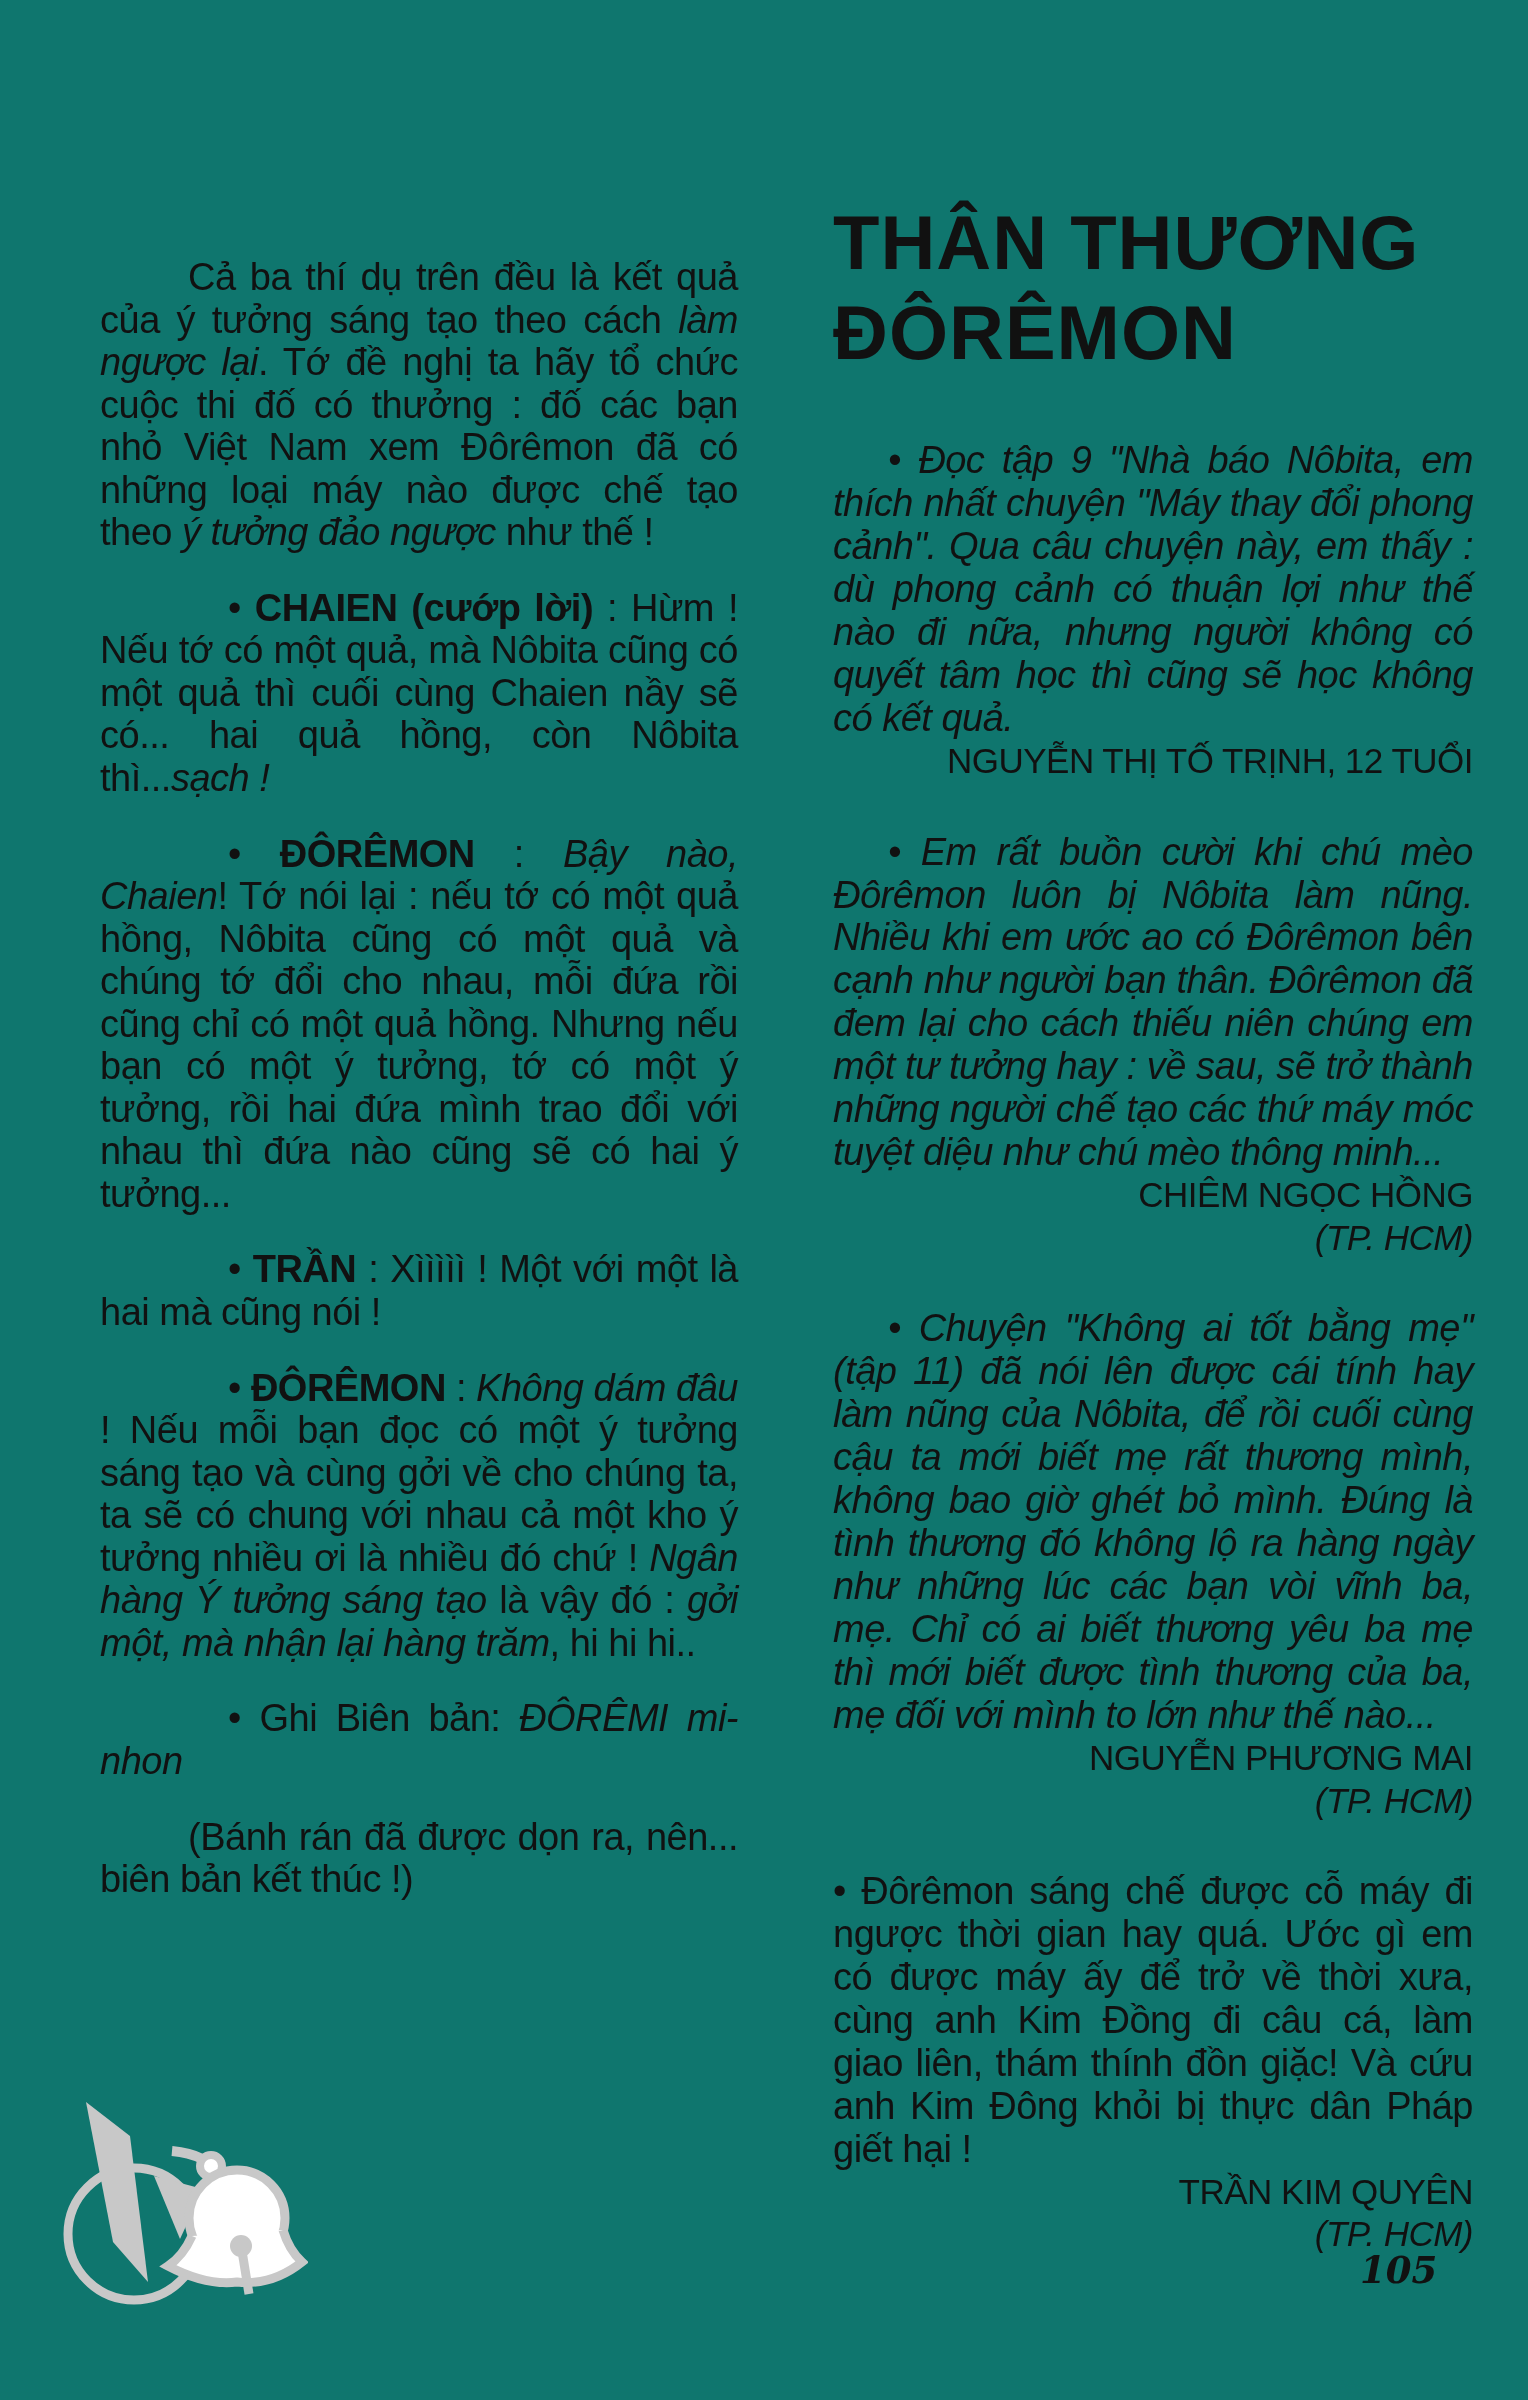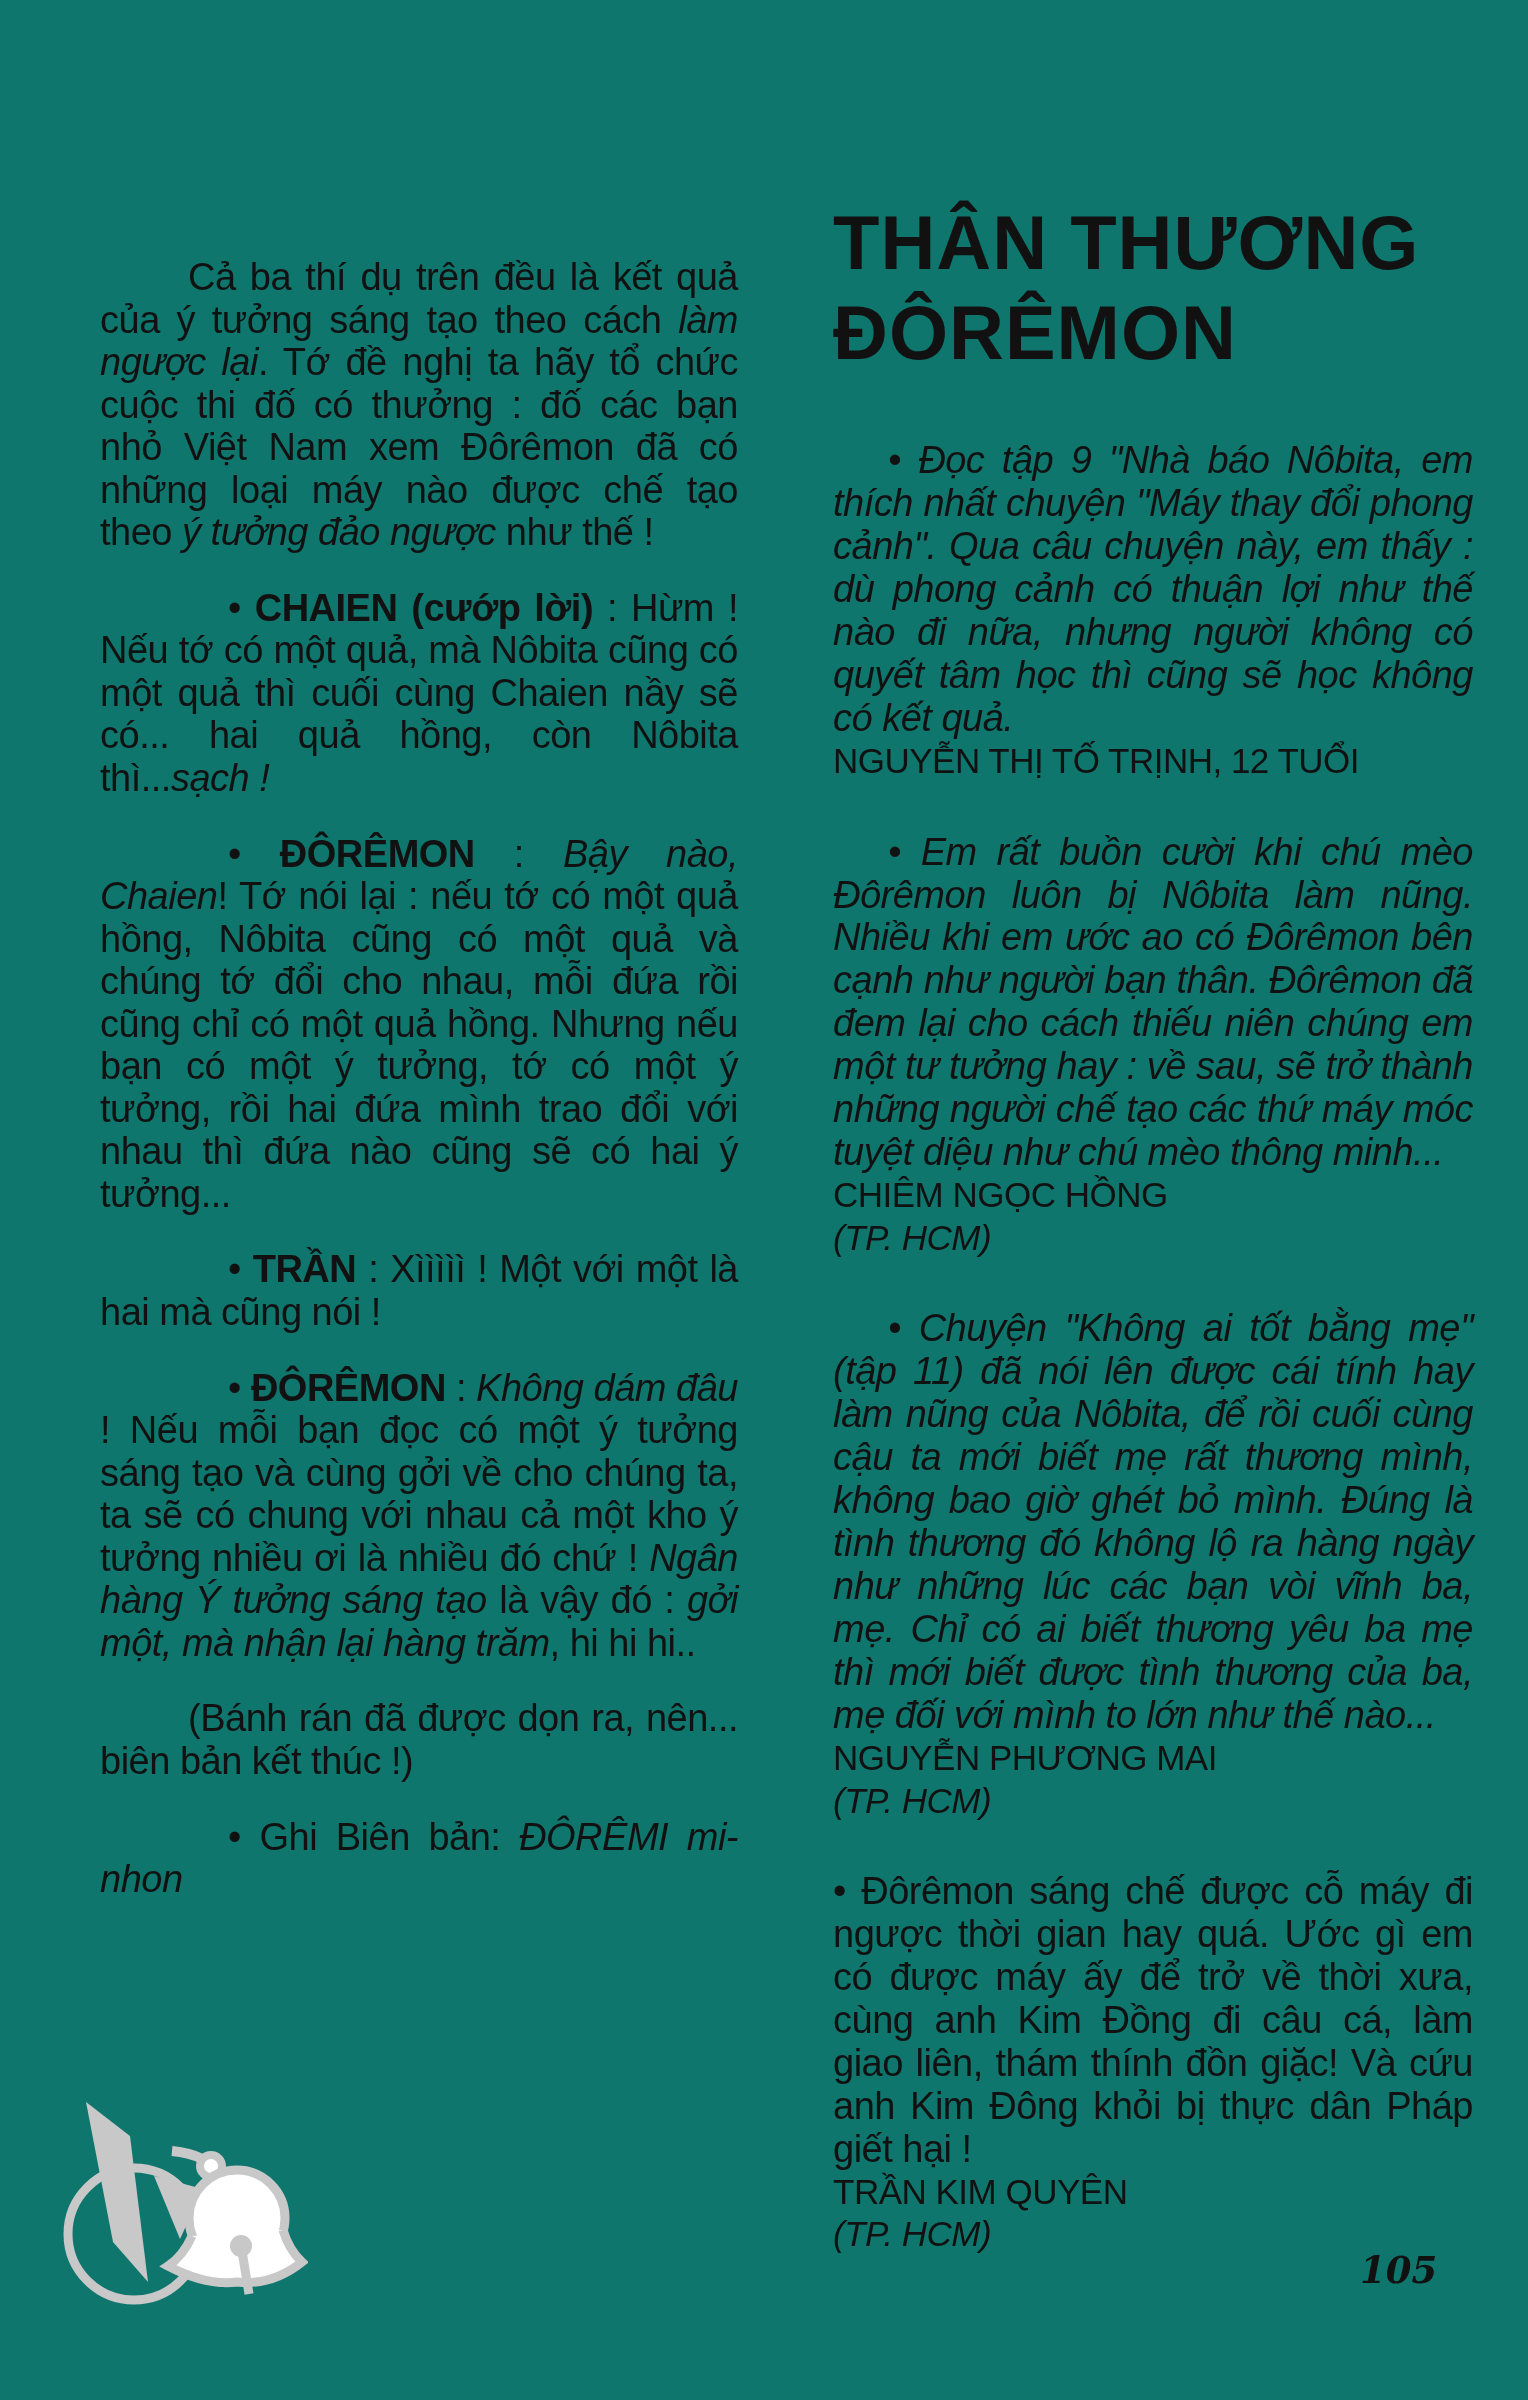--- a/index.html
+++ b/index.html
@@ -38,21 +38,21 @@
   .letter-body{
     margin:0;
     font-size:38px;
     line-height:1.13;
     text-align:justify;
     letter-spacing:-0.5px;
   }
   .letter-body.ind{text-indent:55px;}
   .letter-body.it{font-style:italic;}
   .sig{
-    text-align:left;
+    text-align:right;
     font-size:35px;
     line-height:1.22;
     font-weight:400;
     letter-spacing:-0.5px;
   }
   .sig.loc{font-style:italic;}
   .pagenum{
     position:absolute;
     left:1360px;top:2248px;
     font-family:"DejaVu Serif",serif;
@@ -85,22 +85,22 @@
     <path d="M186,155 L193,198" fill="none" stroke="#c8c8c8" stroke-width="9"></path>
   </svg>
 
   <div class="col col-left">
     <div>
         <p class="para"><span class="r-n">Cả ba thí dụ trên đều là kết quả của ý tưởng sáng tạo theo cách </span><span class="r-i">làm ngược lại</span><span class="r-n">. Tớ đề nghị ta hãy tổ chức cuộc thi đố có thưởng : đố các bạn nhỏ Việt Nam xem Đôrêmon đã có những loại máy nào được chế tạo theo </span><span class="r-i">ý tưởng đảo ngược</span><span class="r-n"> như thế !</span></p>
         <p class="para deep"><span class="r-n">• </span><span class="r-b">CHAIEN (cướp lời)</span><span class="r-n"> : Hừm ! Nếu tớ có một quả, mà Nôbita cũng có một quả thì cuối cùng Chaien nầy sẽ có... hai quả hồng, còn Nôbita thì...</span><span class="r-i">sạch !</span></p>
         <p class="para deep"><span class="r-n">• </span><span class="r-b">ĐÔRÊMON</span><span class="r-n"> : </span><span class="r-i">Bậy nào, Chaien</span><span class="r-n">! Tớ nói lại : nếu tớ có một quả hồng, Nôbita cũng có một quả và chúng tớ đổi cho nhau, mỗi đứa rồi cũng chỉ có một quả hồng. Nhưng nếu bạn có một ý tưởng, tớ có một ý tưởng, rồi hai đứa mình trao đổi với nhau thì đứa nào cũng sẽ có hai ý tưởng...</span></p>
         <p class="para deep"><span class="r-n">• </span><span class="r-b">TRẦN</span><span class="r-n"> : Xììììì ! Một với một là hai mà cũng nói !</span></p>
         <p class="para deep"><span class="r-n">• </span><span class="r-b">ĐÔRÊMON</span><span class="r-n"> : </span><span class="r-i">Không dám đâu</span><span class="r-n"> ! Nếu mỗi bạn đọc có một ý tưởng sáng tạo và cùng gởi về cho chúng ta, ta sẽ có chung với nhau cả một kho ý tưởng nhiều ơi là nhiều đó chứ ! </span><span class="r-i">Ngân hàng Ý tưởng sáng tạo</span><span class="r-n"> là vậy đó : </span><span class="r-i">gởi một, mà nhận lại hàng trăm</span><span class="r-n">, hi hi hi..</span></p>
+        <p class="para deep"><span class="r-n">• Ghi Biên bản: </span><span class="r-i">ĐÔRÊMI mi-nhon</span></p>
         <p class="para"><span class="r-n">(Bánh rán đã được dọn ra, nên... biên bản kết thúc !)</span></p>
-        <p class="para deep"><span class="r-n">• Ghi Biên bản: </span><span class="r-i">ĐÔRÊMI mi-nhon</span></p>
       </div>
   </div>
 
   <div class="col col-right">
     <div class="title">
       <div>THÂN THƯƠNG</div>
       <div>ĐÔRÊMON</div>
     </div>
     <div>
         <div class="letter">

